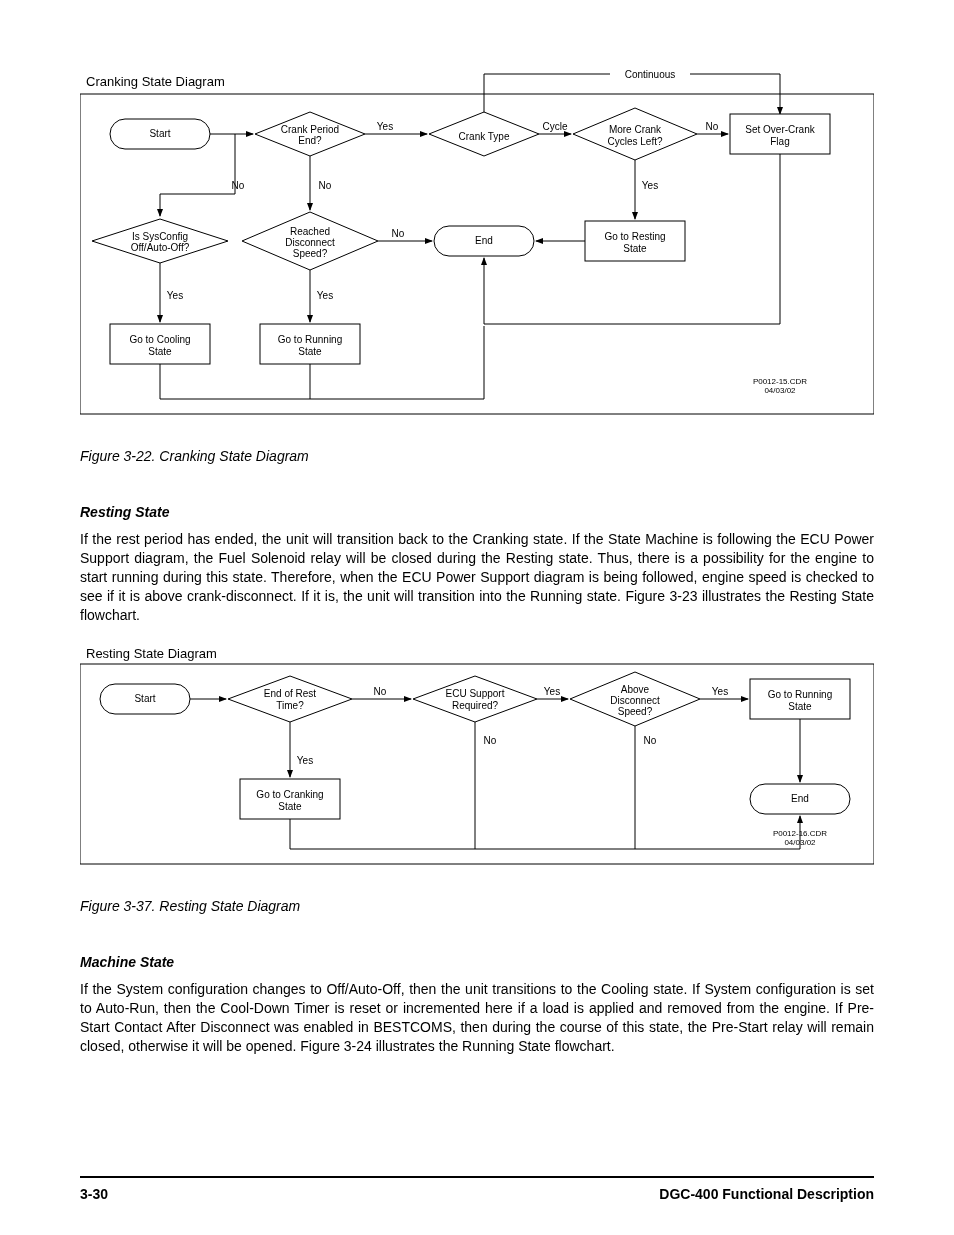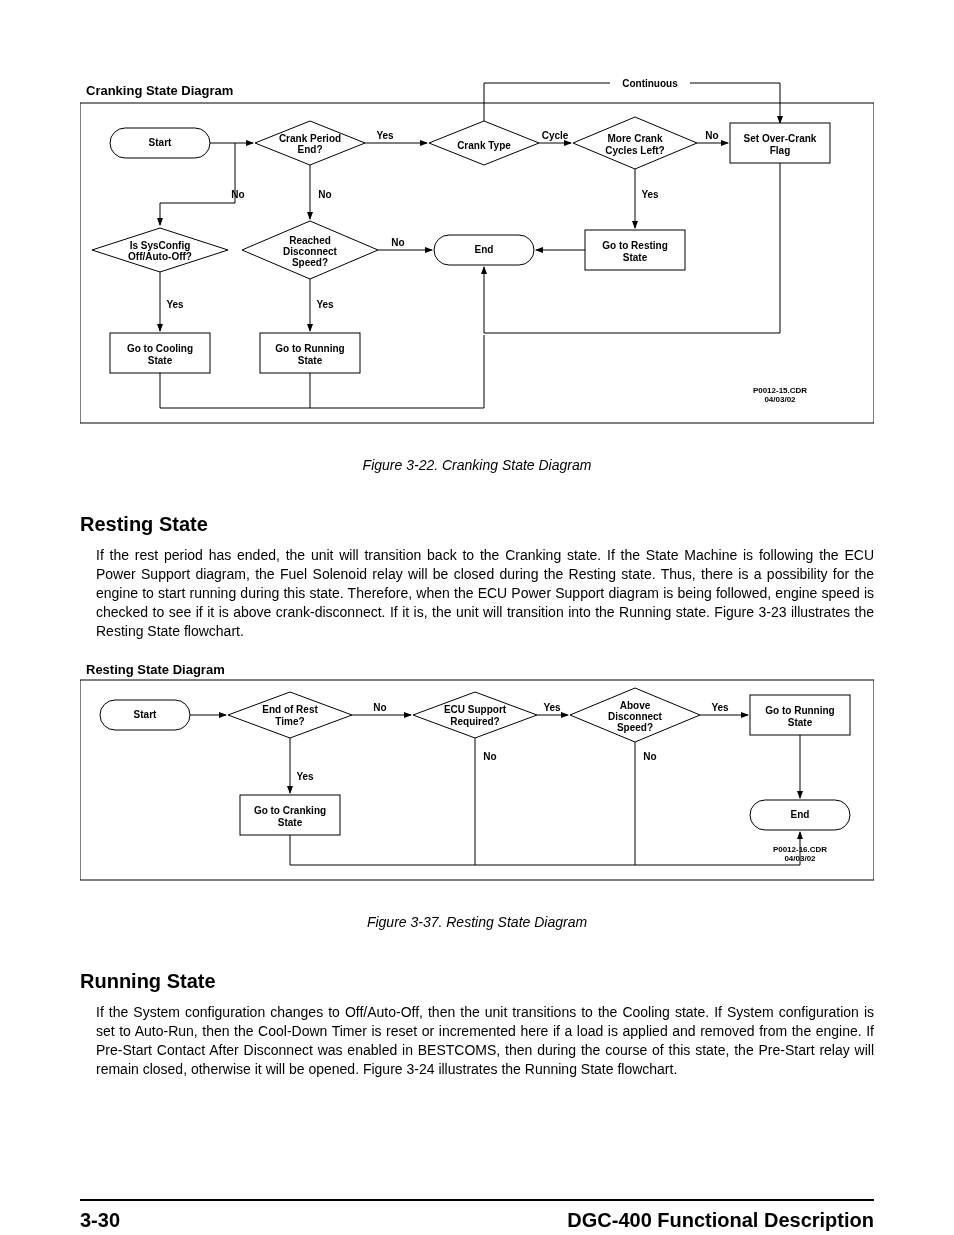--- a/index.html
+++ b/index.html
@@ -9,48 +9,47 @@
     background: #fff;
   }
   .page {
     width: 954px;
     min-height: 1235px;
     position: relative;
     box-sizing: border-box;
     padding: 60px 80px 40px 80px;
   }
   .figure-container {
-    margin: 13px auto 20px auto;
-    font-weight: bold;
+    margin: 4px auto 20px auto;
   }
   .caption {
-    text-align: center;
     font-style: italic;
     font-size: 14px;
     margin: 8px 0 30px 0;
   }
   h2 {
-    font-size: 20px;
+    font-size: 14px;
     font-weight: bold;
     margin: 40px 0 10px 0;
+    font-style: italic;
   }
   p.body {
     font-size: 14px;
     text-align: justify;
     line-height: 1.35;
-    margin: 0 0 20px 16px;
+    margin: 0 0 20px 0;
   }
   .hr {
     border-top: 2px solid #000;
     margin-top: 40px;
   }
   .footer {
     display: flex;
     justify-content: space-between;
-    font-size: 20px;
+    font-size: 14px;
     font-weight: bold;
     margin-top: 8px;
   }
   .node-text {
     font-family: Arial, Helvetica, sans-serif;
     font-size: 10px;
     text-anchor: middle;
     dominant-baseline: middle;
   }
   .edge-text {
@@ -247,21 +246,21 @@
       <line x1="210" y1="175" x2="210" y2="205" stroke="#000"></line>
       <line x1="210" y1="205" x2="720" y2="205" stroke="#000"></line>
       <line x1="720" y1="205" x2="720" y2="172" stroke="#000" marker-end="url(#arrow2)"></line>
 
       <text class="tiny" x="720" y="192">P0012-16.CDR</text>
       <text class="tiny" x="720" y="201">04/03/02</text>
     </svg>
   </div>
   <div class="caption">Figure 3-37. Resting State Diagram</div>
 
-  <h2>Running State</h2>
+  <h2>Machine State</h2>
   <p class="body">If the System configuration changes to Off/Auto-Off, then the unit transitions to the Cooling state. If System configuration is set to Auto-Run, then the Cool-Down Timer is reset or incremented here if a load is applied and removed from the engine. If Pre-Start Contact After Disconnect was enabled in BESTCOMS, then during the course of this state, the Pre-Start relay will remain closed, otherwise it will be opened. Figure 3-24 illustrates the Running State flowchart.</p>
 
   <div style="height:60px"></div>
   <div class="hr"></div>
   <div class="footer">
     <span>3-30</span>
     <span>DGC-400 Functional Description</span>
   </div>
 </div>
 

